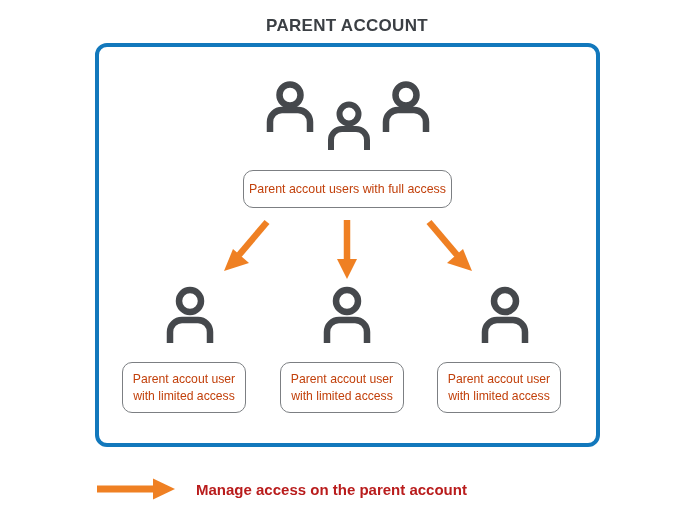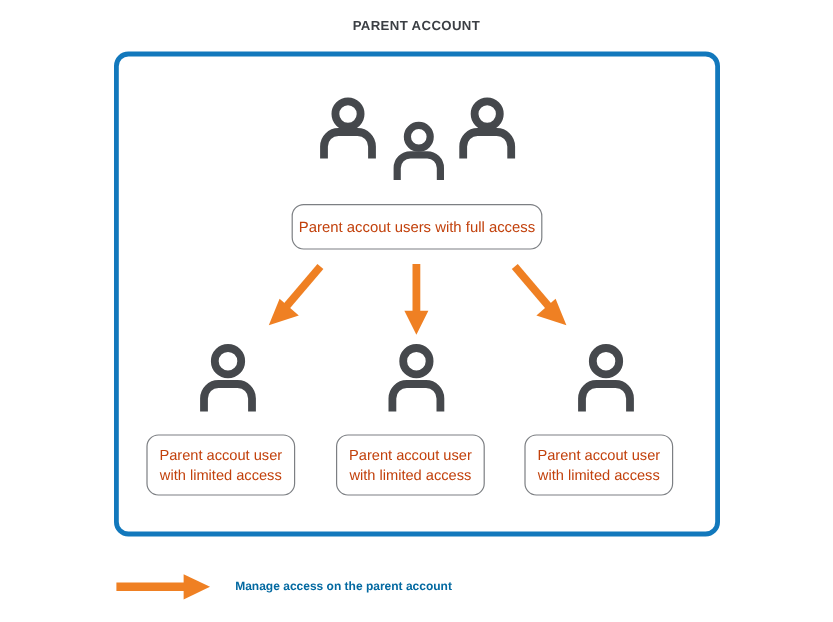--- a/index.html
+++ b/index.html
@@ -20,21 +20,21 @@
     inset: 0;
   }
 
   
   .title {
     position: absolute;
     left: 0;
     top: 16px;
     width: 694px;
     text-align: center;
-    font-size: 11px;
+    font-size: 17px;
     font-weight: bold;
     letter-spacing: 0.3px;
     color: #3b3f44;
   }
 
   
   .frame {
     position: absolute;
     left: 95px;
     top: 43px;
@@ -116,23 +116,23 @@
     display: flex;
     align-items: center;
   }
   .legend-arrow {
     width: 84px;
     height: 22px;
     flex: 0 0 auto;
   }
   .legend-text {
     margin-left: 17px;
-    font-size: 10px;
+    font-size: 15px;
     font-weight: bold;
-    color: #0369a1;
+    color: #b91c1c;
     white-space: nowrap;
   }
 </style>
 </head>
 <body>
 
 <div id="diagram">
 
   <div class="title">PARENT ACCOUNT</div>
 

